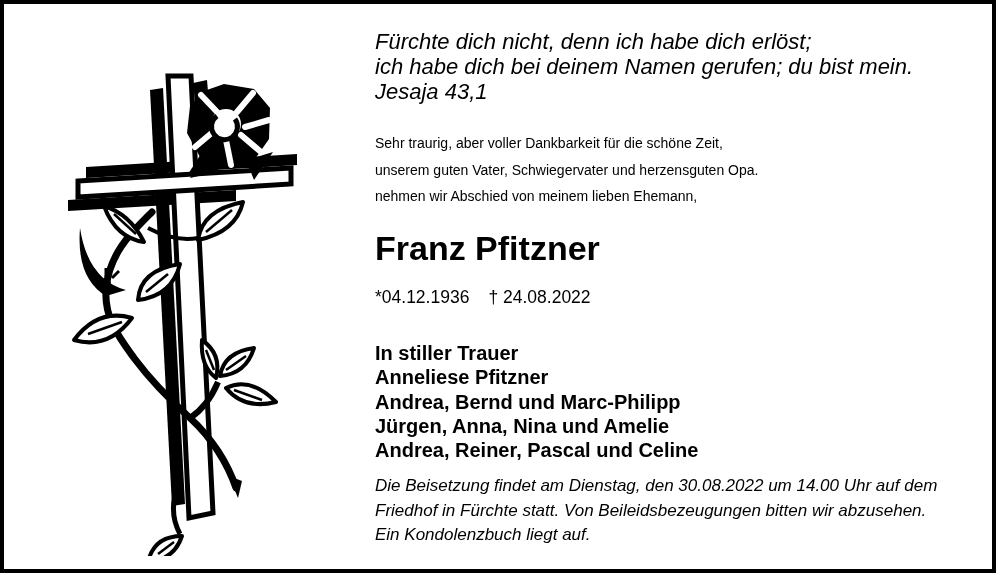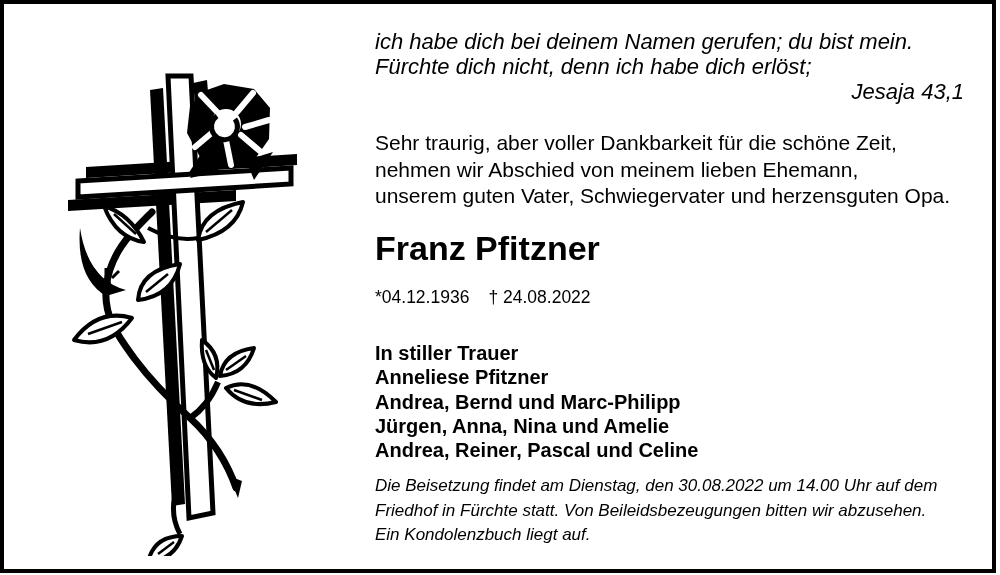--- a/index.html
+++ b/index.html
@@ -3,22 +3,22 @@
 <meta charset="utf-8">
 <style>
   html,body{margin:0;padding:0;background:#ffffff;}
   body{width:1000px;height:575px;position:relative;overflow:hidden;
        font-family:"Liberation Sans", sans-serif;color:#000;}
   .frame{position:absolute;left:0;top:0;width:996px;height:573px;
          border:4px solid #000;box-sizing:border-box;background:#fff;}
   .art{position:absolute;left:40px;top:26px;width:300px;height:530px;}
   .block{position:absolute;left:375px;white-space:nowrap;}
   .scripture{top:29px;width:589px;font-style:italic;font-size:22px;line-height:25px;}
-  .scripture .src{text-align:right;}
-  .intro{top:130px;font-size:21px;line-height:26.5px;}
+  .scripture .src{text-align:left;}
+  .intro{top:130px;font-size:14px;line-height:26.5px;}
   .name{top:222px;font-size:34px;font-weight:bold;line-height:52px;letter-spacing:0;}
   .dates{top:286px;font-size:17.5px;line-height:22px;}
   .dates .death{margin-left:19px;}
   .mourners{top:341px;font-size:20px;font-weight:bold;line-height:24.3px;}
   .funeral{top:474px;font-size:17px;font-style:italic;line-height:24.5px;}
   svg .vein{stroke:#000;stroke-width:2.5;fill:none;}
   svg .leaf{fill:#fff;stroke:#000;stroke-width:4;stroke-linejoin:round;}
   svg .cut{stroke:#fff;stroke-width:6;stroke-linecap:round;fill:none;}
 </style>
 </head>
@@ -90,29 +90,29 @@
       <path class="leaf" d="M186,362 Q210,350 236,376 Q204,384 186,362 Z"></path>
       <path class="vein" d="M194,364 L222,374"></path>
 
       <path class="leaf" d="M142,510 Q134,534 108,536 Q114,510 142,510 Z"></path>
       <path class="vein" d="M134,516 L118,528"></path>
     </g>
   </svg>
 </div>
 
 <div class="block scripture">
+  <div>Fürchte dich nicht, denn ich habe dich erlöst;</div>
   <div>ich habe dich bei deinem Namen gerufen; du bist mein.</div>
-  <div>Fürchte dich nicht, denn ich habe dich erlöst;</div>
   <div class="src">Jesaja 43,1</div>
 </div>
 
 <div class="block intro">
   <div>Sehr traurig, aber voller Dankbarkeit für die schöne Zeit,</div>
+  <div>unserem guten Vater, Schwiegervater und herzensguten Opa.</div>
   <div>nehmen wir Abschied von meinem lieben Ehemann,</div>
-  <div>unserem guten Vater, Schwiegervater und herzensguten Opa.</div>
 </div>
 
 <div class="block name">Franz Pfitzner</div>
 
 <div class="block dates">
   <span>*04.12.1936</span><span class="death">† 24.08.2022</span>
 </div>
 
 <div class="block mourners">
   <div>In stiller Trauer</div>

